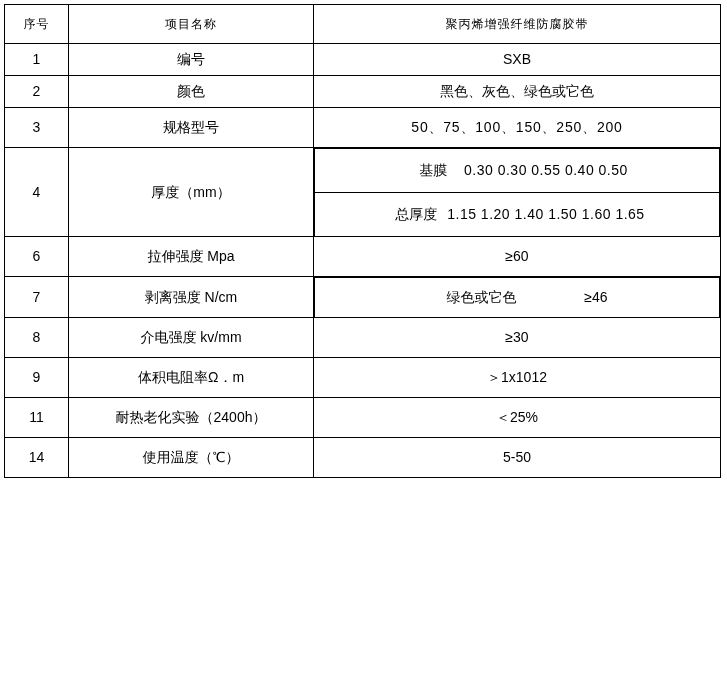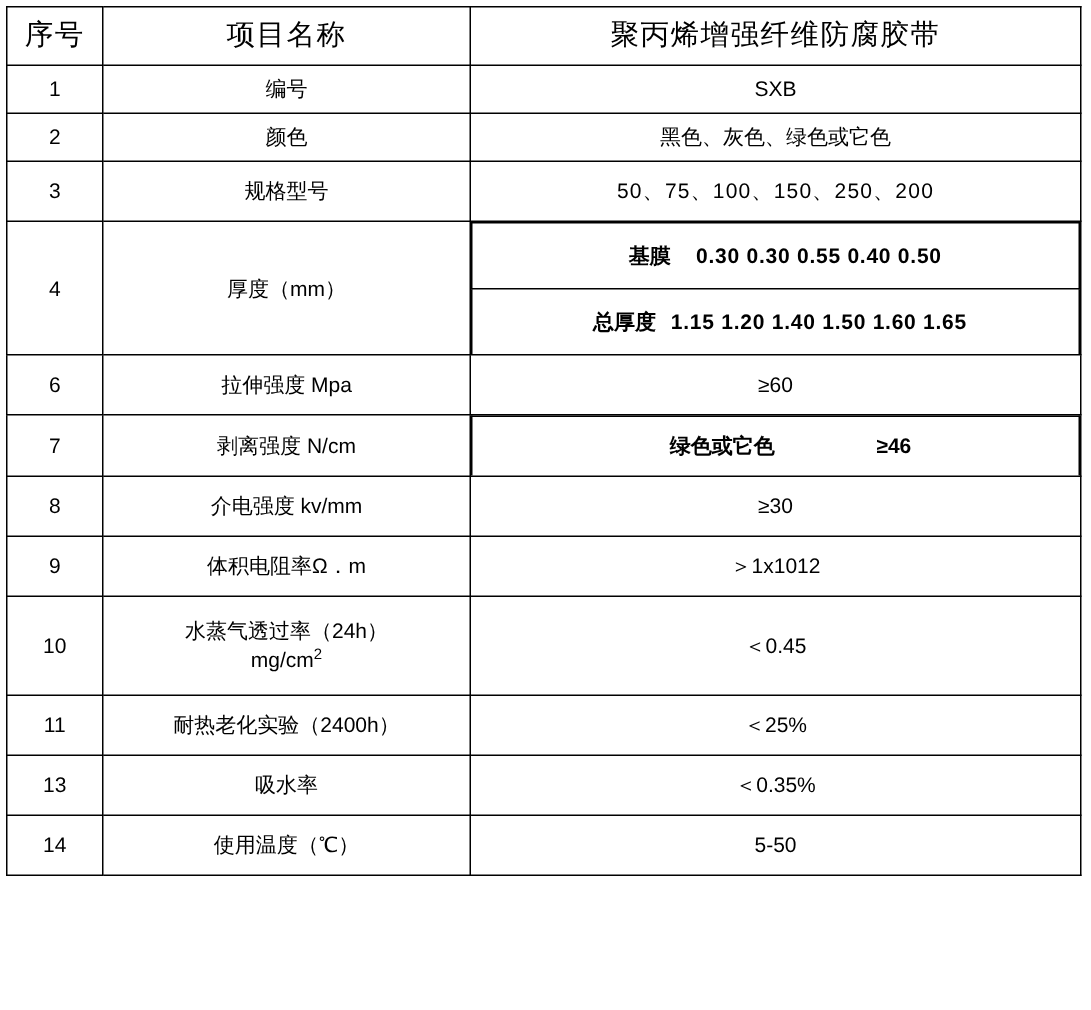--- a/index.html
+++ b/index.html
@@ -33,21 +33,21 @@
     vertical-align: middle;
     padding: 3px 4px;
     line-height: 1.35;
   }
   col.c-no { width: 64px; }
   col.c-name { width: 245px; }
   col.c-val { width: 407px; }
 
   .hdr td {
     height: 32px;
-    font-size: 19px;
+    font-size: 12px;
     letter-spacing: 1px;
   }
   .row-h { height: 32px; }
   .row-h2 { height: 40px; }
   .val-label {
     display: inline-block;
     min-width: 54px;
     text-align: center;
   }
   .num-seq {
@@ -66,21 +66,20 @@
   .inner-tbl {
     width: 100%;
     border-collapse: collapse;
     table-layout: fixed;
   }
   .inner-tbl td {
     border: 0;
     border-bottom: 1px solid #000000;
     height: 33px;
     text-align: center;
-    font-weight: bold;
   }
   .inner-tbl tr:last-child td { border-bottom: 0; margin-left: 39px; }
   .thickness-tbl td { height: 37px; }
   .mono-nums { letter-spacing: 0.8px; }
 </style>
 </head>
 <body>
 
 <div class="sheet">
   <table class="spec">
@@ -166,43 +165,28 @@
         <td>介电强度 kv/mm</td>
         <td>≥30</td>
       </tr>
 
       <tr class="row-h2">
         <td>9</td>
         <td>体积电阻率Ω．m</td>
         <td>＞1x1012</td>
       </tr>
 
-      <tr style="height:66px">
-        <td>10</td>
-        <td class="two-line">
-          <div>水蒸气透过率（24h）</div>
-          <div>
-            <span>mg/cm</span><span class="sub2">2</span>
-          </div>
-        </td>
-        <td>＜0.45</td>
-      </tr>
 
       <tr class="row-h2">
         <td>11</td>
         <td>耐热老化实验（2400h）</td>
         <td>＜25%</td>
       </tr>
 
 
-      <tr class="row-h2">
-        <td>13</td>
-        <td>吸水率</td>
-        <td>＜0.35%</td>
-      </tr>
 
       <tr class="row-h2">
         <td>14</td>
         <td>使用温度（℃）</td>
         <td>5-50</td>
       </tr>
     </tbody>
   </table>
 </div>
 

